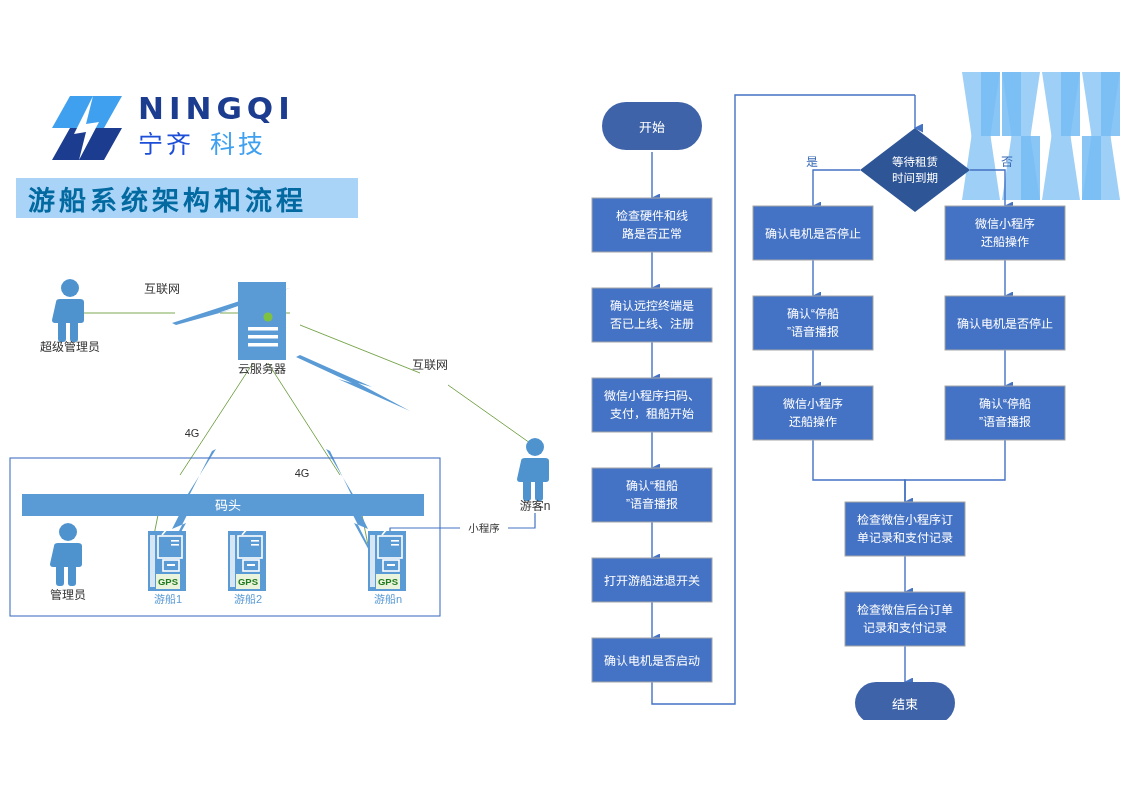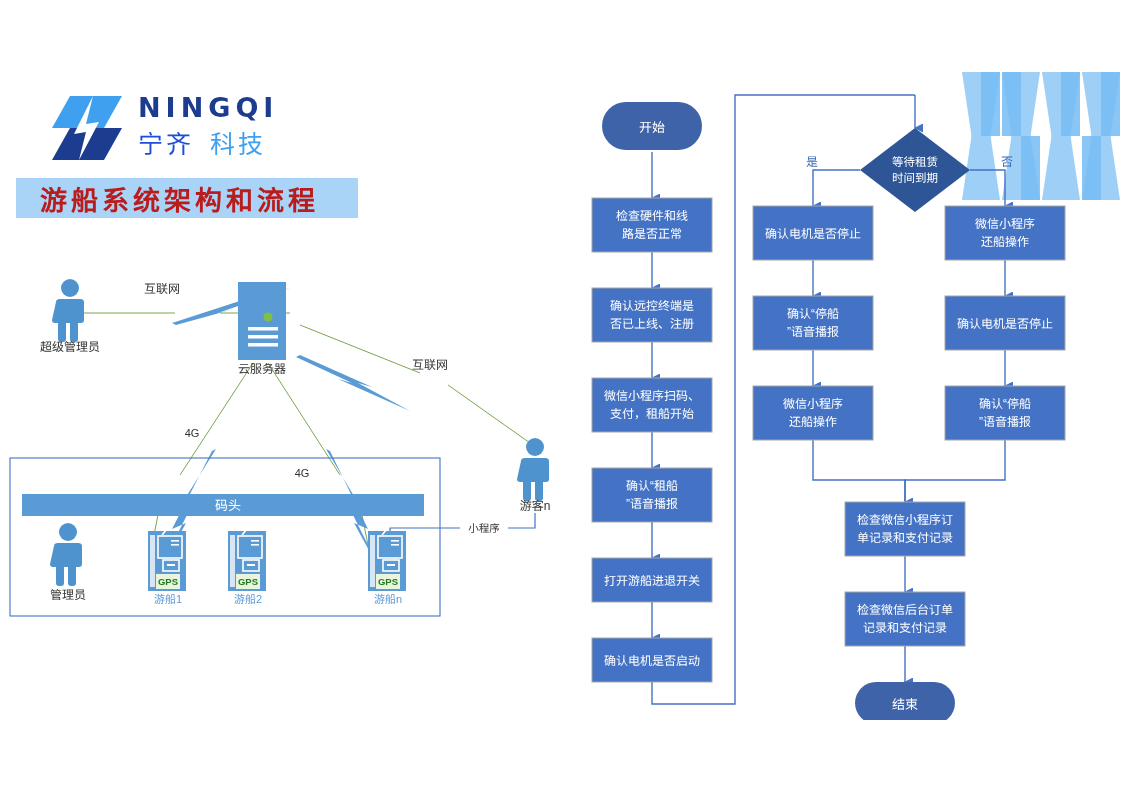--- a/index.html
+++ b/index.html
@@ -50,21 +50,21 @@
   }
   .logo-text {
     position: absolute;
     left: 86px;
     top: 0px;
     width: 210px;
   }
   .logo-en {
     font-family: "DejaVu Sans", sans-serif;
     font-weight: bold;
-    font-size: 27px;
+    font-size: 31px;
     letter-spacing: 5px;
     color: #1b3C8F;
     line-height: 32px;
     white-space: nowrap;
   }
   .logo-cn {
     font-size: 25px;
     line-height: 32px;
     margin-top: 4px;
     letter-spacing: 3px;
@@ -78,25 +78,25 @@
     position: absolute;
     left: 16px;
     top: 178px;
     width: 342px;
     height: 40px;
     background: #A9D4F7;
     display: flex;
     align-items: center;
   }
   .title-banner .title-text {
-    color: #b91c1c;
+    color: #0369a1;
     font-size: 27px;
     font-weight: bold;
     letter-spacing: 4px;
-    margin-left: 24px;
+    margin-left: 12px;
     white-space: nowrap;
     text-align: right;
   }
 
   
   .arch {
     position: absolute;
     left: 0;
     top: 255px;
     width: 580px;

